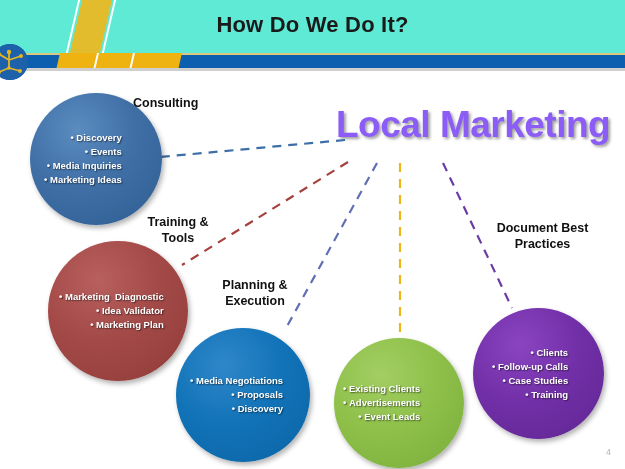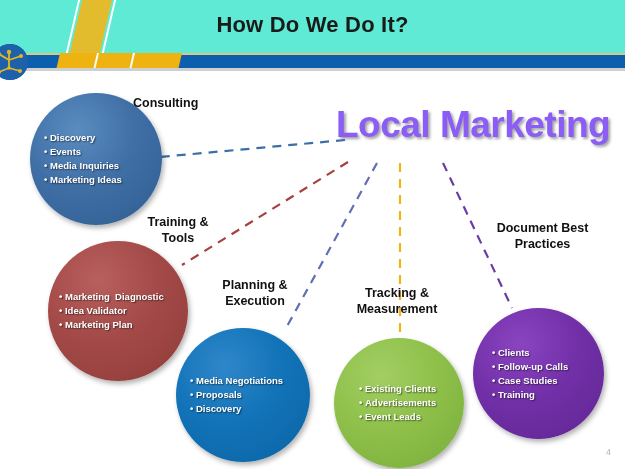--- a/index.html
+++ b/index.html
@@ -144,20 +144,21 @@
   }
   .bubble-list {
     list-style: none;
     margin: 0;
     padding: 0;
     color: #ffffff;
     font-size: 9.5px;
     font-weight: bold;
     line-height: 14px;
     text-shadow: 1px 1px 1.5px rgba(0,0,0,0.55);
+    text-align: right;
   }
   .bubble-list li { white-space: pre; }
   .bubble-list li::before {
     content: "\2022\00a0";
   }
 
   
   #bubble-consulting {
     left: 30px; top: 93px; width: 132px; height: 132px;
     background: radial-gradient(circle at 36% 28%, #5b8cc0 0%, #3f6fa5 45%, #2f5d92 100%);
@@ -173,21 +174,21 @@
   #bubble-planning {
     left: 176px; top: 328px; width: 134px; height: 134px;
     background: radial-gradient(circle at 36% 28%, #2f87c9 0%, #1273b8 45%, #0a63a3 100%);
   }
   #bubble-planning .bubble-list { margin-left: 14px; }
 
   #bubble-tracking {
     left: 334px; top: 338px; width: 130px; height: 130px;
     background: radial-gradient(circle at 36% 28%, #a3ce63 0%, #8ec04a 45%, #79ad3a 100%);
   }
-  #bubble-tracking .bubble-list { margin-left: 25px; }
+  #bubble-tracking .bubble-list { margin-left: 9px; }
 
   #bubble-document {
     left: 473px; top: 308px; width: 131px; height: 131px;
     background: radial-gradient(circle at 36% 28%, #8a44c0 0%, #7230a8 45%, #5f2591 100%);
   }
   #bubble-document .bubble-list { margin-left: 19px; }
 
   
   .branch-label {
     position: absolute;
@@ -301,20 +302,18 @@
       <li>Case Studies</li>
       <li>Training</li>
     </ul>
   </div>
 
   <div class="branch-label" id="label-consulting">Consulting</div>
   <div class="branch-label" id="label-training">Training &amp;
 Tools</div>
   <div class="branch-label" id="label-planning">Planning &amp;
 Execution</div>
-  <div class="branch-label" id="label-tracking">Tracking &amp;
-Measurement</div>
   <div class="branch-label" id="label-document">Document Best
 Practices</div>
 
   <div id="page-number">4</div>
 
 </div>
 
 </body></html>

